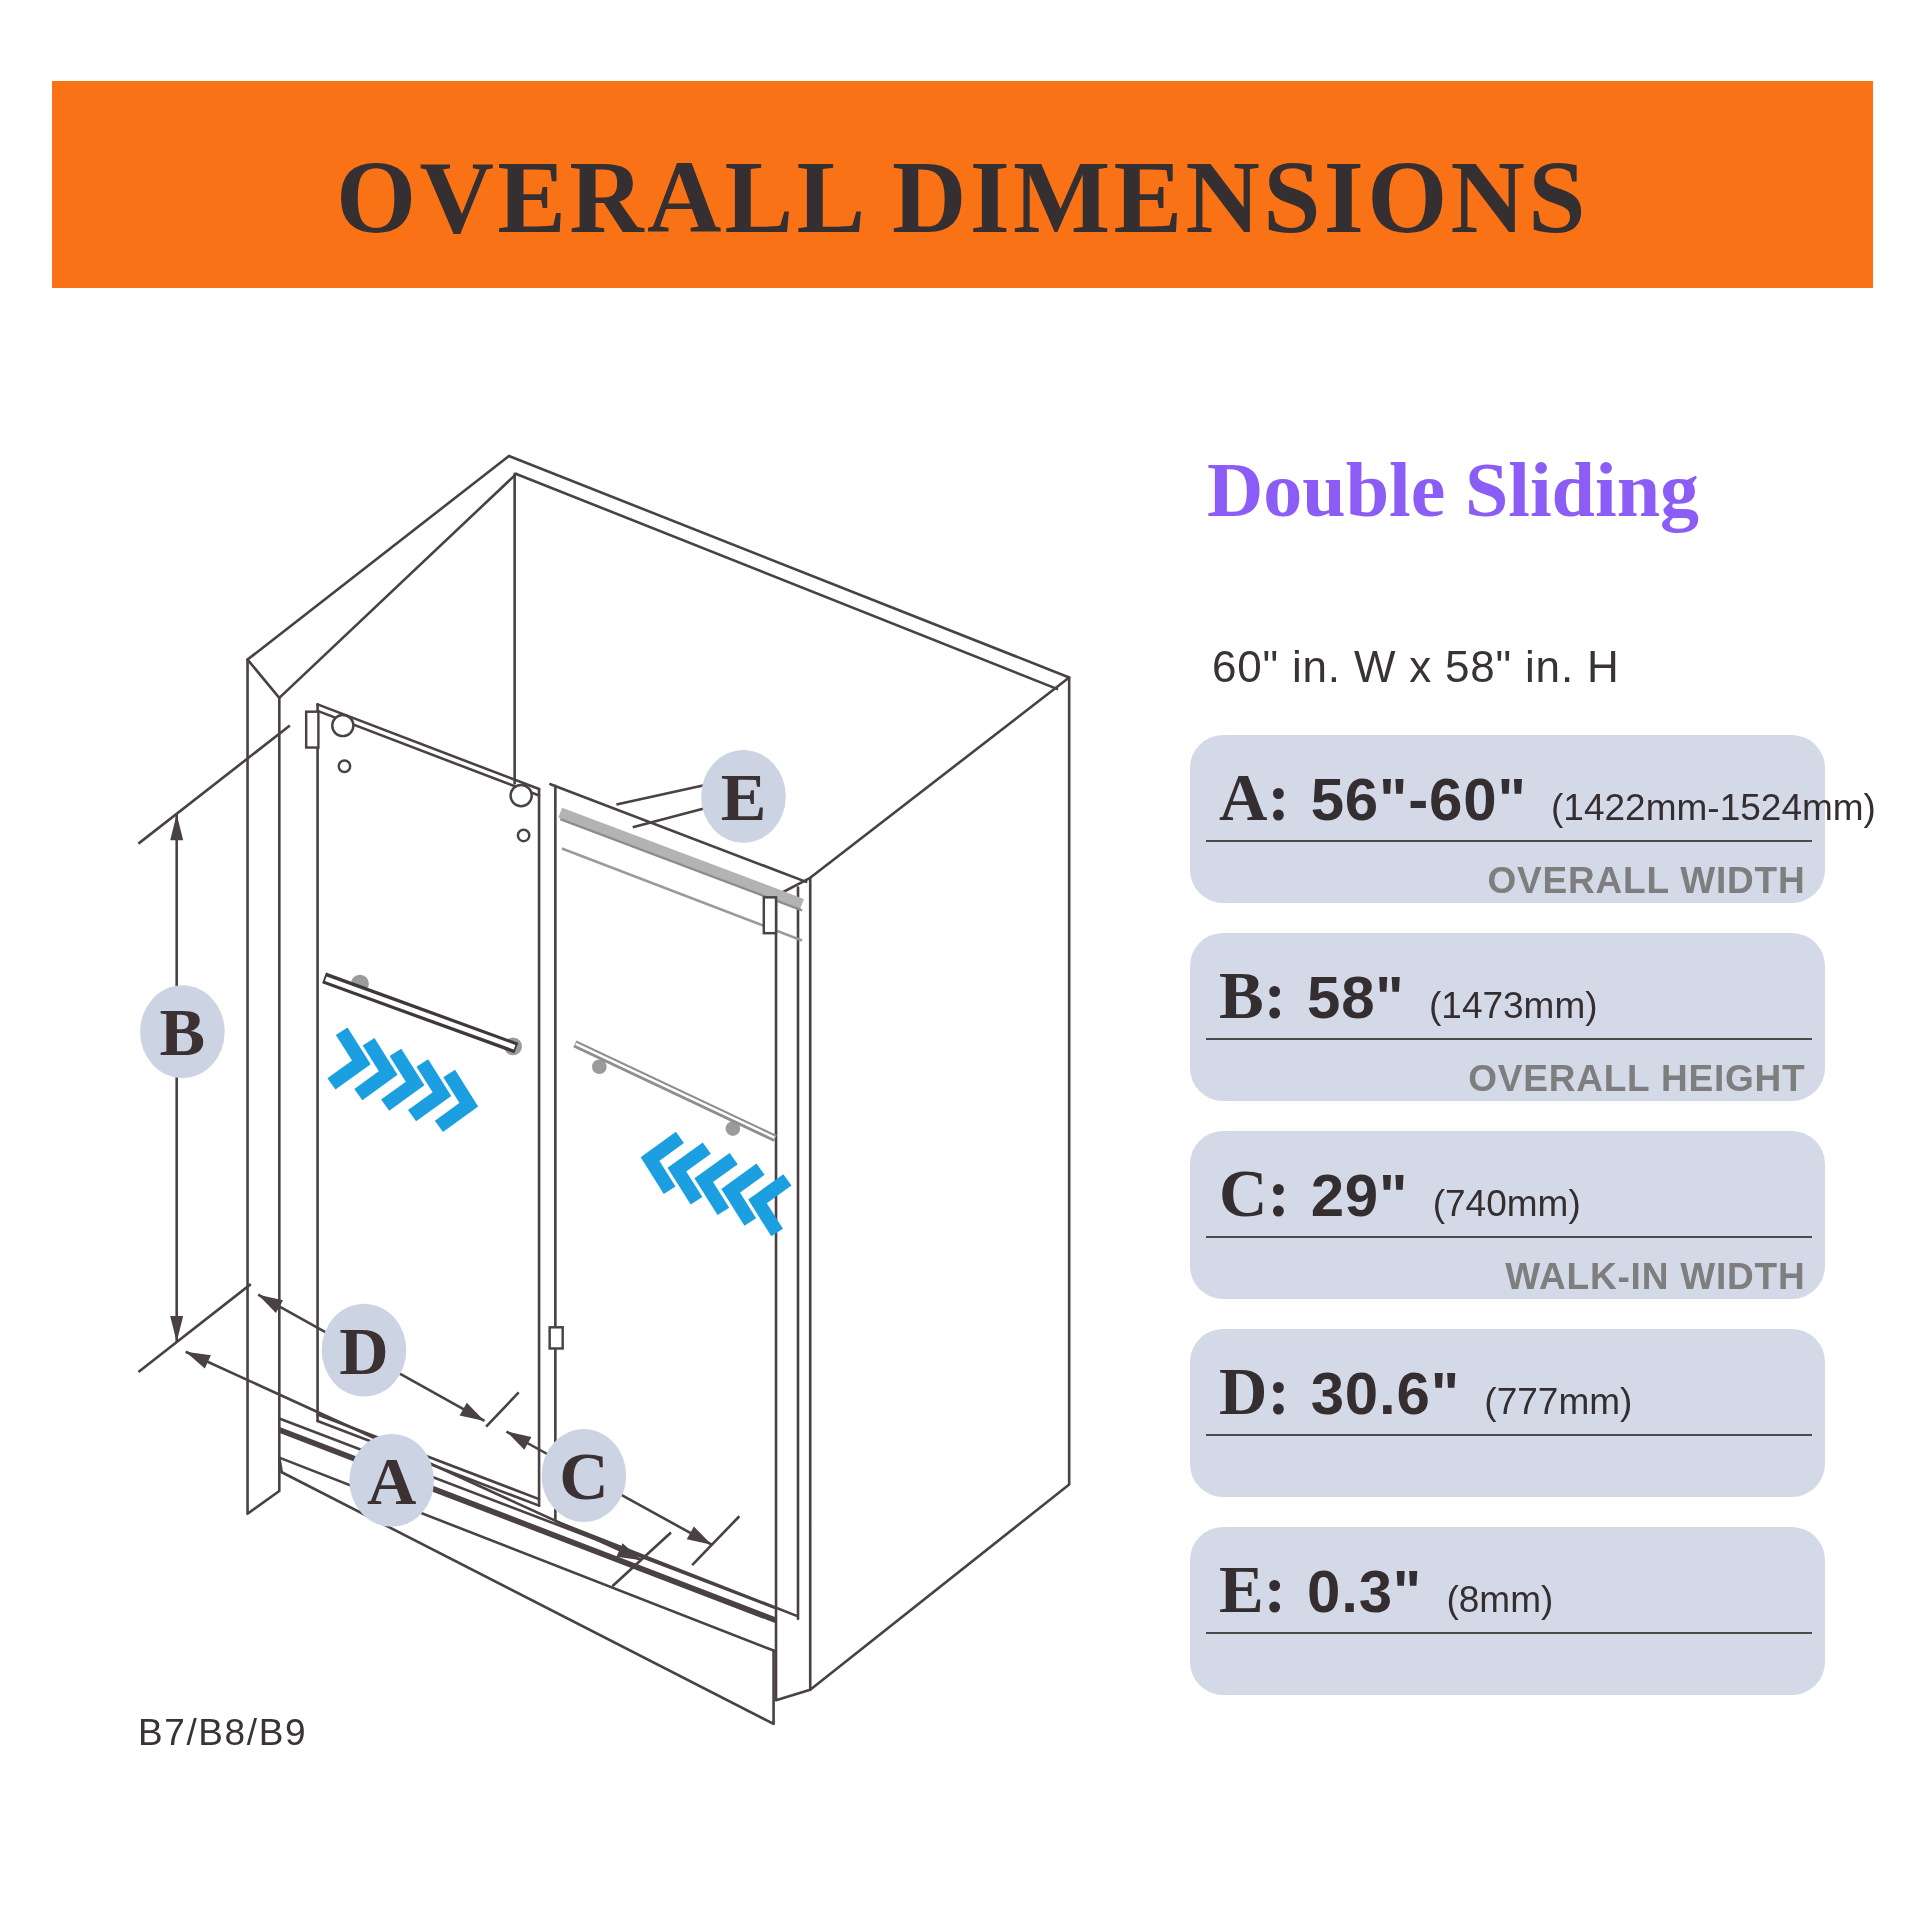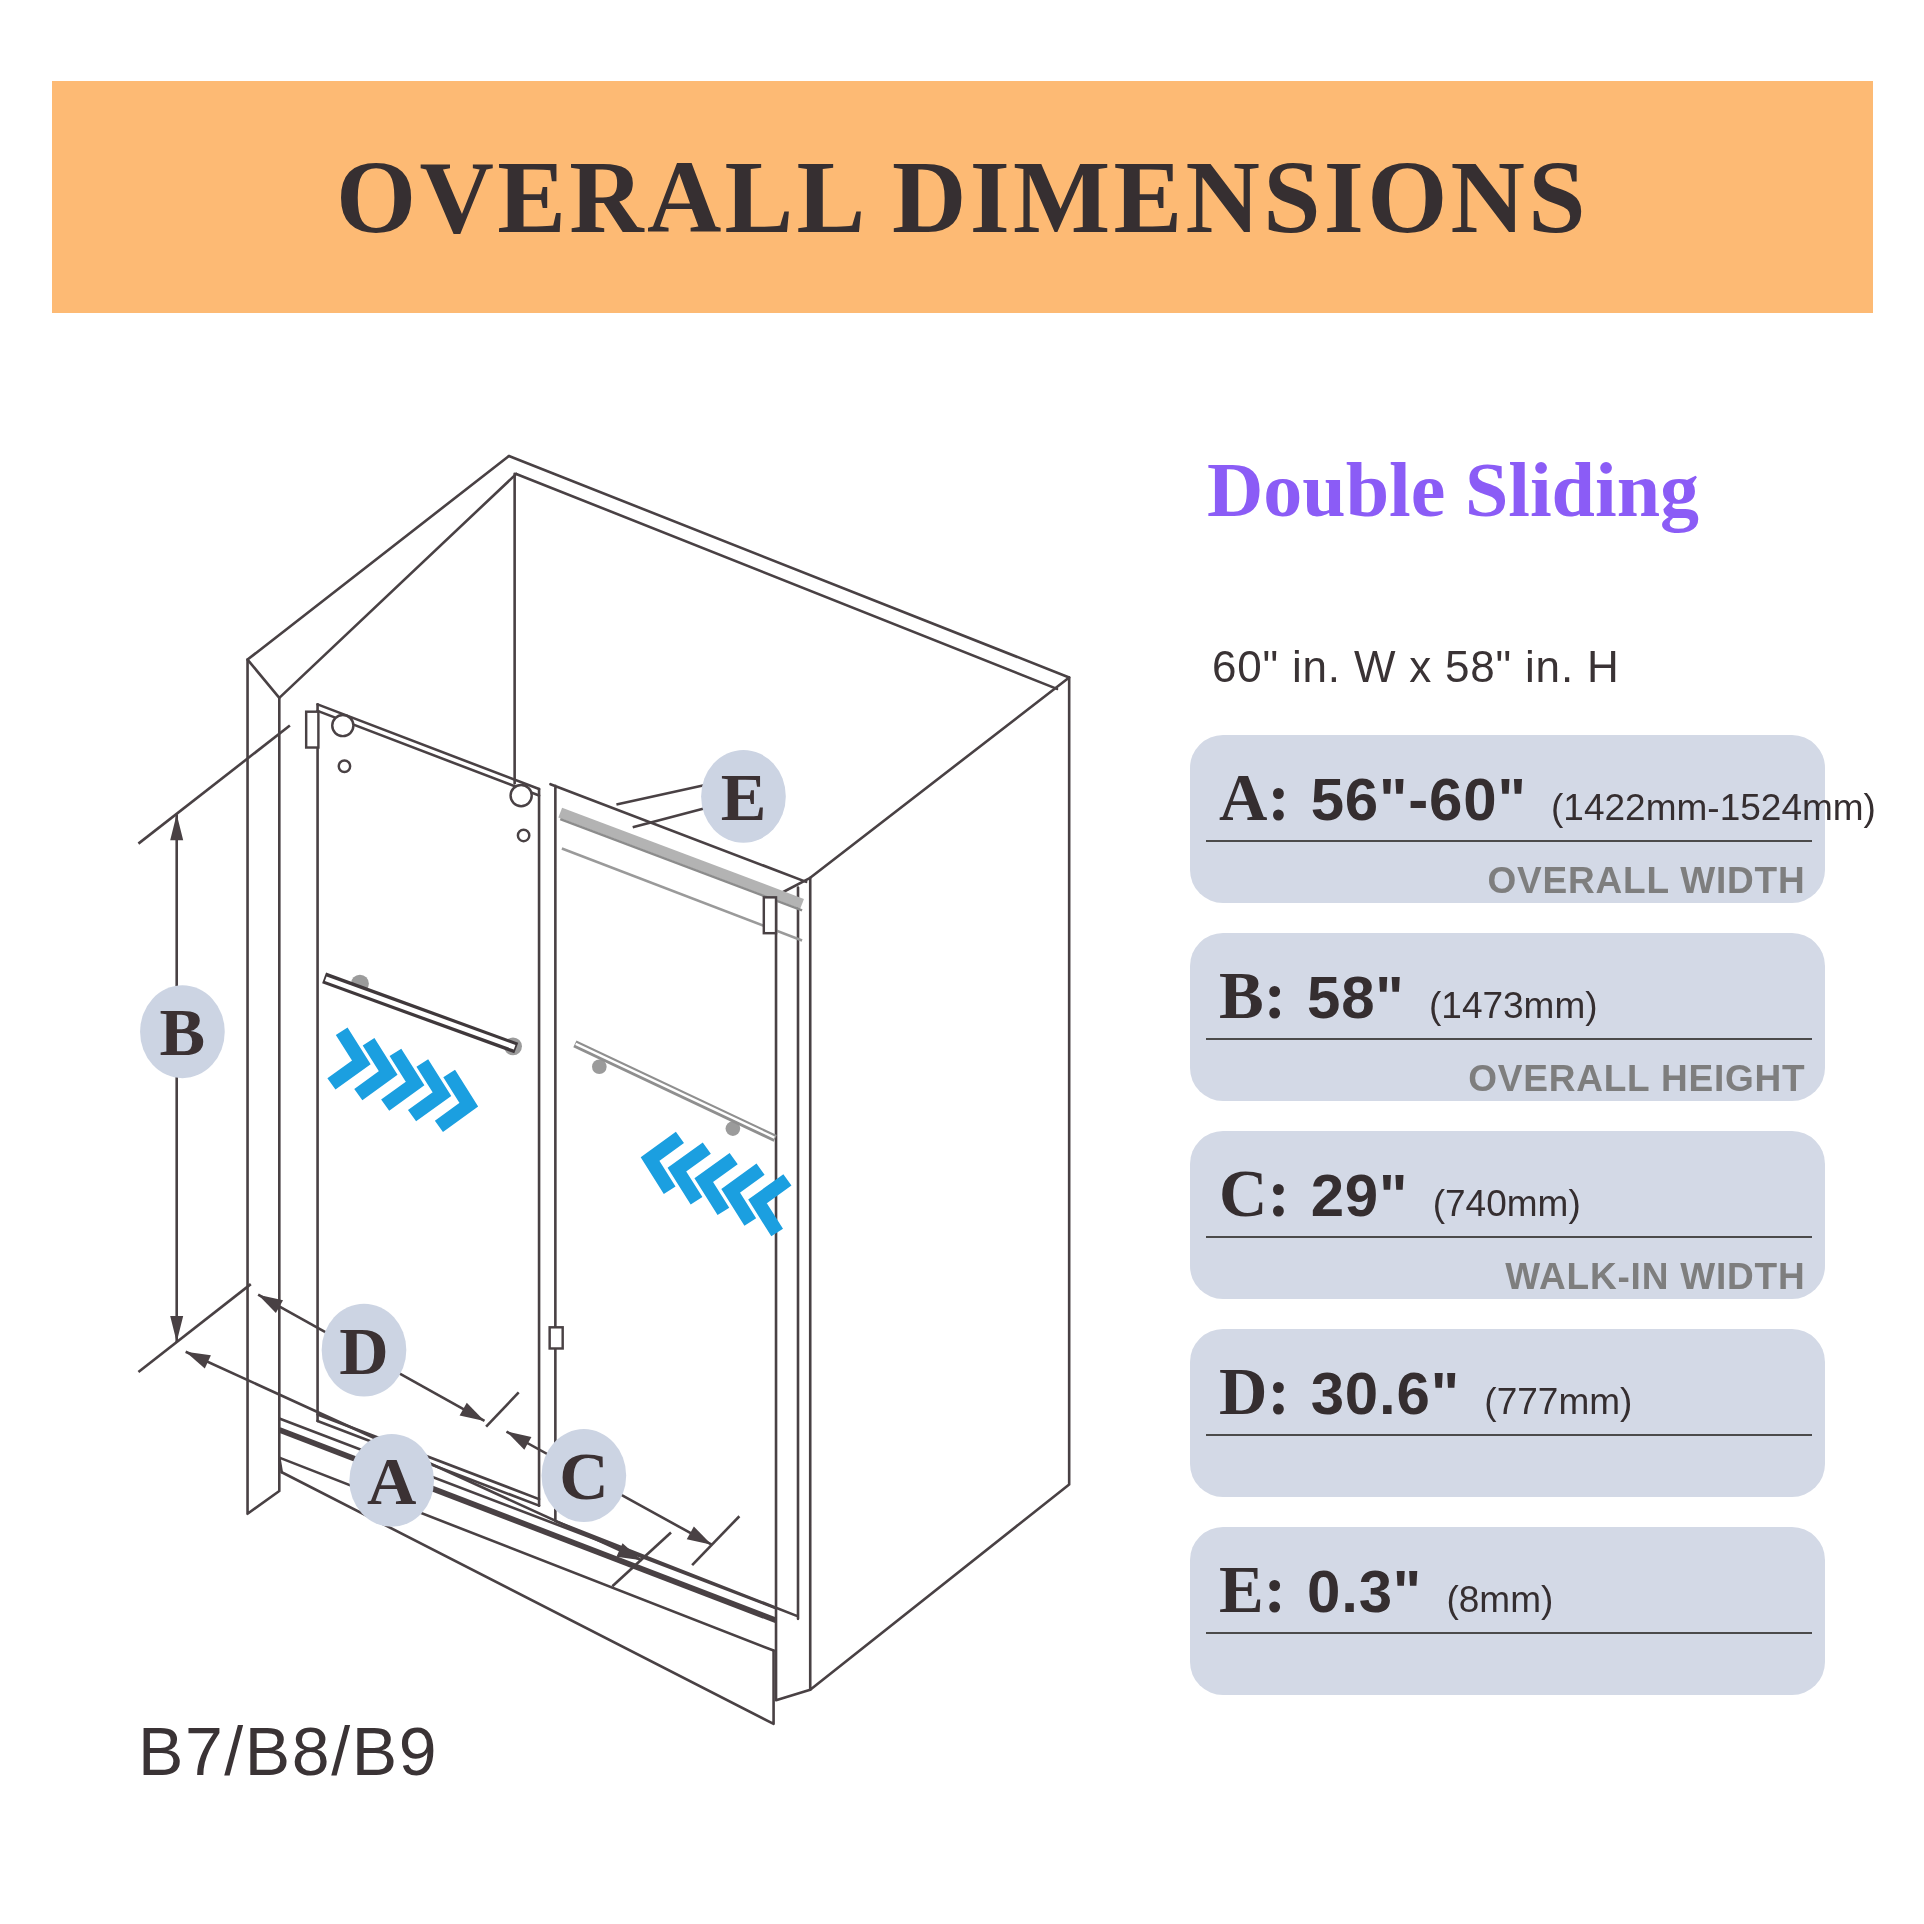--- a/index.html
+++ b/index.html
@@ -1,37 +1,37 @@
 <!DOCTYPE html>
 <html style="font-size:13px"><head>
 <meta charset="utf-8">
 <style>
   html,body{margin:0;padding:0;background:#ffffff;}
   #page{position:relative;width:1925px;height:1925px;background:#ffffff;overflow:hidden;
         font-family:"Liberation Sans", sans-serif;}
   
-  .banner{position:absolute;left:52px;top:81px;width:1821px;height:232px;background:#fdba74;}
+  .banner{position:absolute;left:52px;top:81px;width:1821px;height:207px;background:#f97316;}
   .banner-title{width:100%;height:100%;text-align:center;line-height:232px;
     font-family:"Liberation Serif", serif;font-weight:700;font-size:103px;letter-spacing:3.3px;color:#362f31;}
   
   .prod-title{position:absolute;left:1207px;top:444px;width:700px;
     font-family:"Liberation Serif", serif;font-weight:700;font-size:78px;line-height:91px;color:#8b5cf6;}
   .prod-sub{position:absolute;left:1212px;top:642px;width:700px;
     font-size:44px;font-weight:400;color:#3a3335;letter-spacing:0.8px;}
   
   .spec{position:absolute;left:1190px;width:635px;height:168px;background:#d3d9e6;border-radius:33px;}
   .spec-a{top:735px;} .spec-b{top:933px;} .spec-c{top:1131px;} .spec-d{top:1329px;} .spec-e{top:1527px;}
   .spec-main{position:absolute;left:29px;top:24.4px;display:flex;align-items:baseline;white-space:nowrap;}
   .spec-letter{font-family:"Liberation Serif", serif;font-weight:700;font-size:67px;color:#352e30;margin-right:21px;}
   .spec-value{font-weight:700;font-size:60px;color:#352e30;margin-right:24.4px;letter-spacing:0.8px;}
   .spec-metric{font-weight:400;font-size:37px;color:#352e30;}
   .spec-divider{position:absolute;left:16.3px;right:13px;top:105px;border-top:2.4px solid #4b4b4b;}
   .spec-label{position:absolute;right:19.5px;top:125px;font-weight:700;font-size:37px;color:#7e7e7e;letter-spacing:0.8px;}
   
-  .model{position:absolute;left:138px;top:1712px;font-size:68px;font-weight:500;color:#3a3335;letter-spacing:1.6px;}
+  .model{position:absolute;left:138px;top:1712px;font-size:37px;font-weight:500;color:#3a3335;letter-spacing:1.6px;}
   
   .drawing{position:absolute;left:0;top:0;}
   .ln{stroke:#494144;stroke-width:3.2;fill:none;stroke-linecap:round;stroke-linejoin:round;}
   .lnthick{stroke:#494144;stroke-width:7;fill:none;}
   .dim{stroke:#494144;stroke-width:3.2;fill:none;}
   .ah{fill:#494144;stroke:none;}
   .lblc{fill:#ccd4e3;stroke:none;}
   .lblt{font-family:"Liberation Serif", serif;font-weight:700;font-size:84px;fill:#3b3133;text-anchor:middle;}
   .chev{stroke:#1b9fe0;stroke-width:17;fill:none;stroke-linejoin:miter;stroke-linecap:butt;}
 </style>

